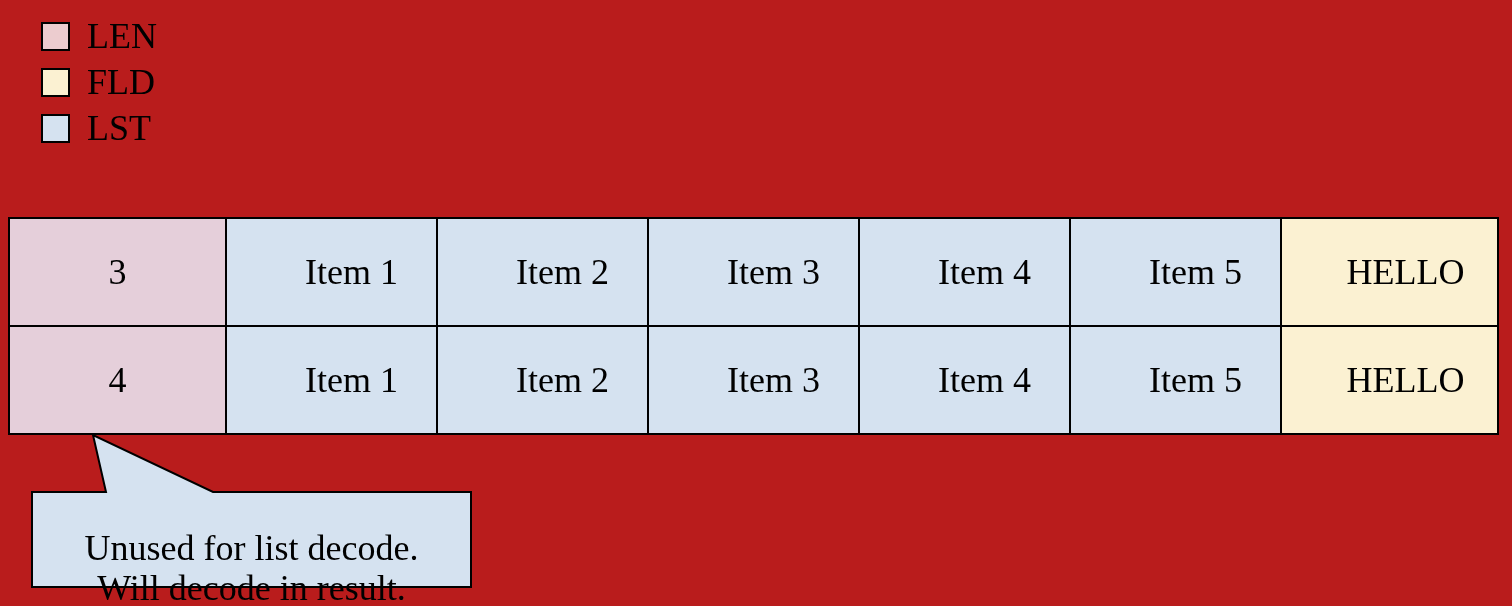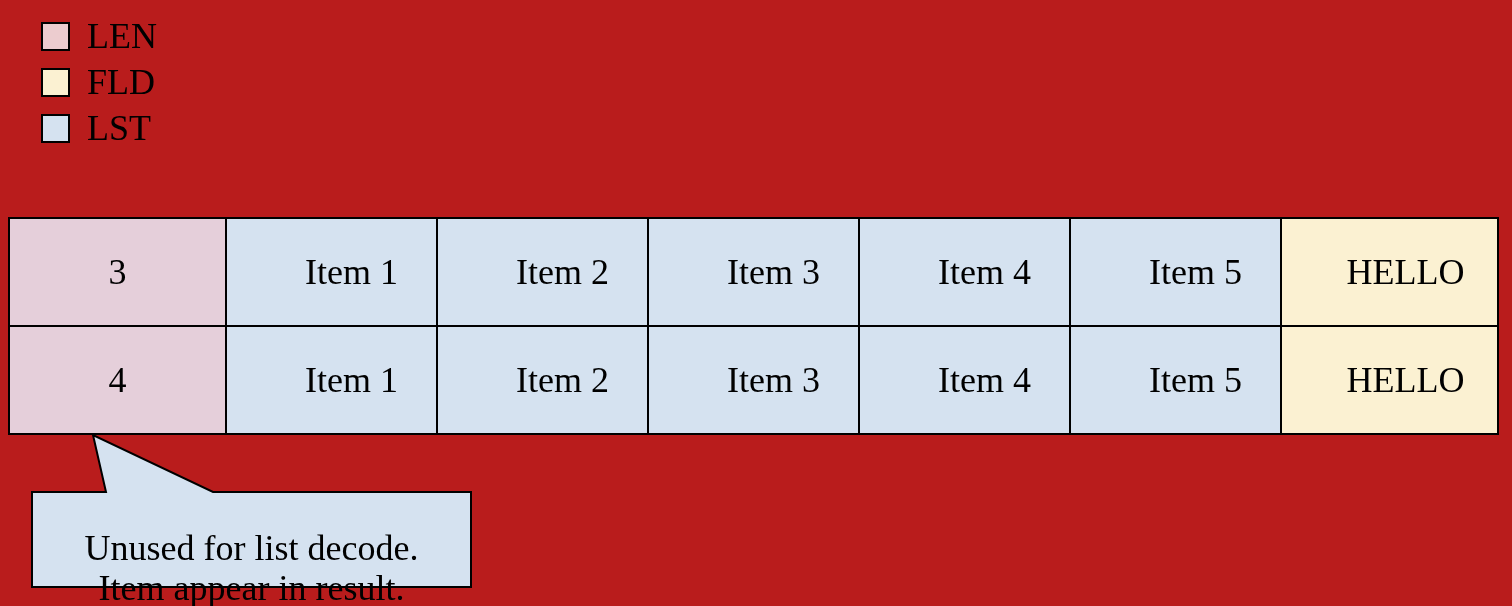--- a/index.html
+++ b/index.html
@@ -99,16 +99,16 @@
       <div class="cell w-item c-lst">Item 5</div>
       <div class="cell w-fld c-fld">HELLO</div>
     </div>
   </div>
 
   <svg class="callout-svg" width="460" height="170" viewBox="0 0 460 170">
     <polygon points="12,67 86,67 73,10 193,67 451,67 451,162 12,162" fill="#d5e2f0" stroke="#000000" stroke-width="2" stroke-linejoin="miter"></polygon>
   </svg>
   <div class="callout-text">
     <div>Unused for list decode.</div>
-    <div>Item appear in result.</div>
+    <div>Will decode in result.</div>
   </div>
 
 </div>
 
 </body></html>

